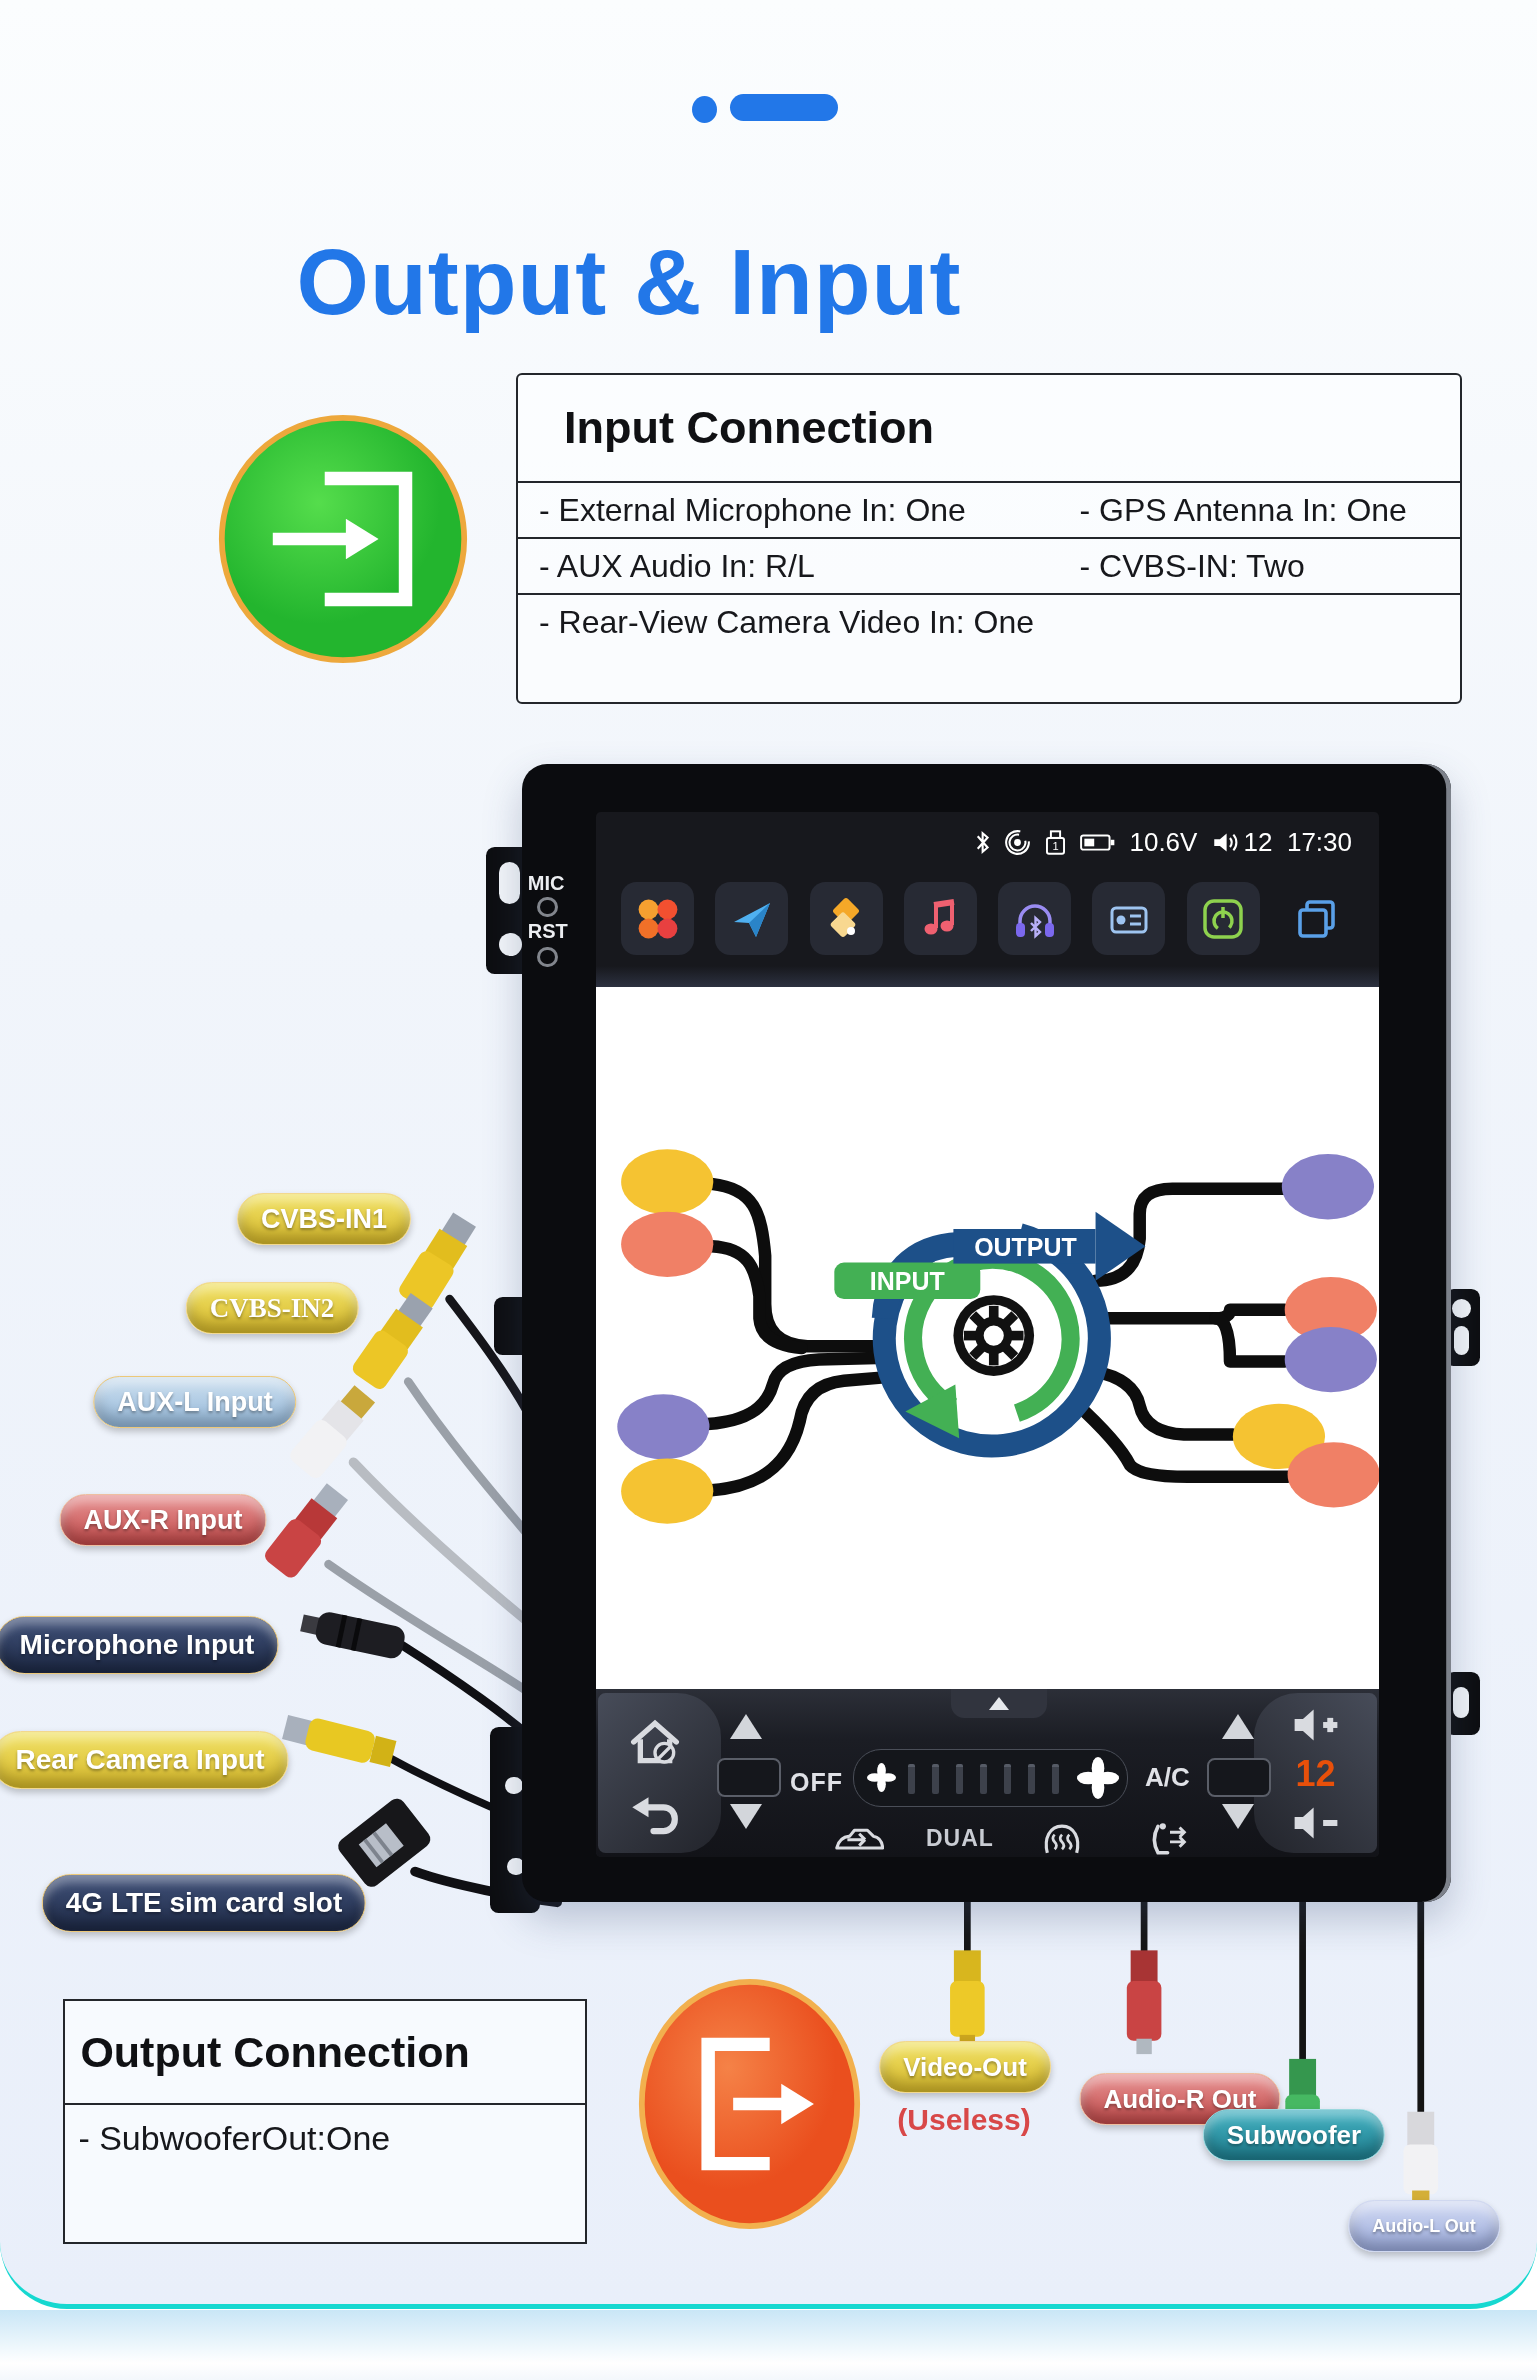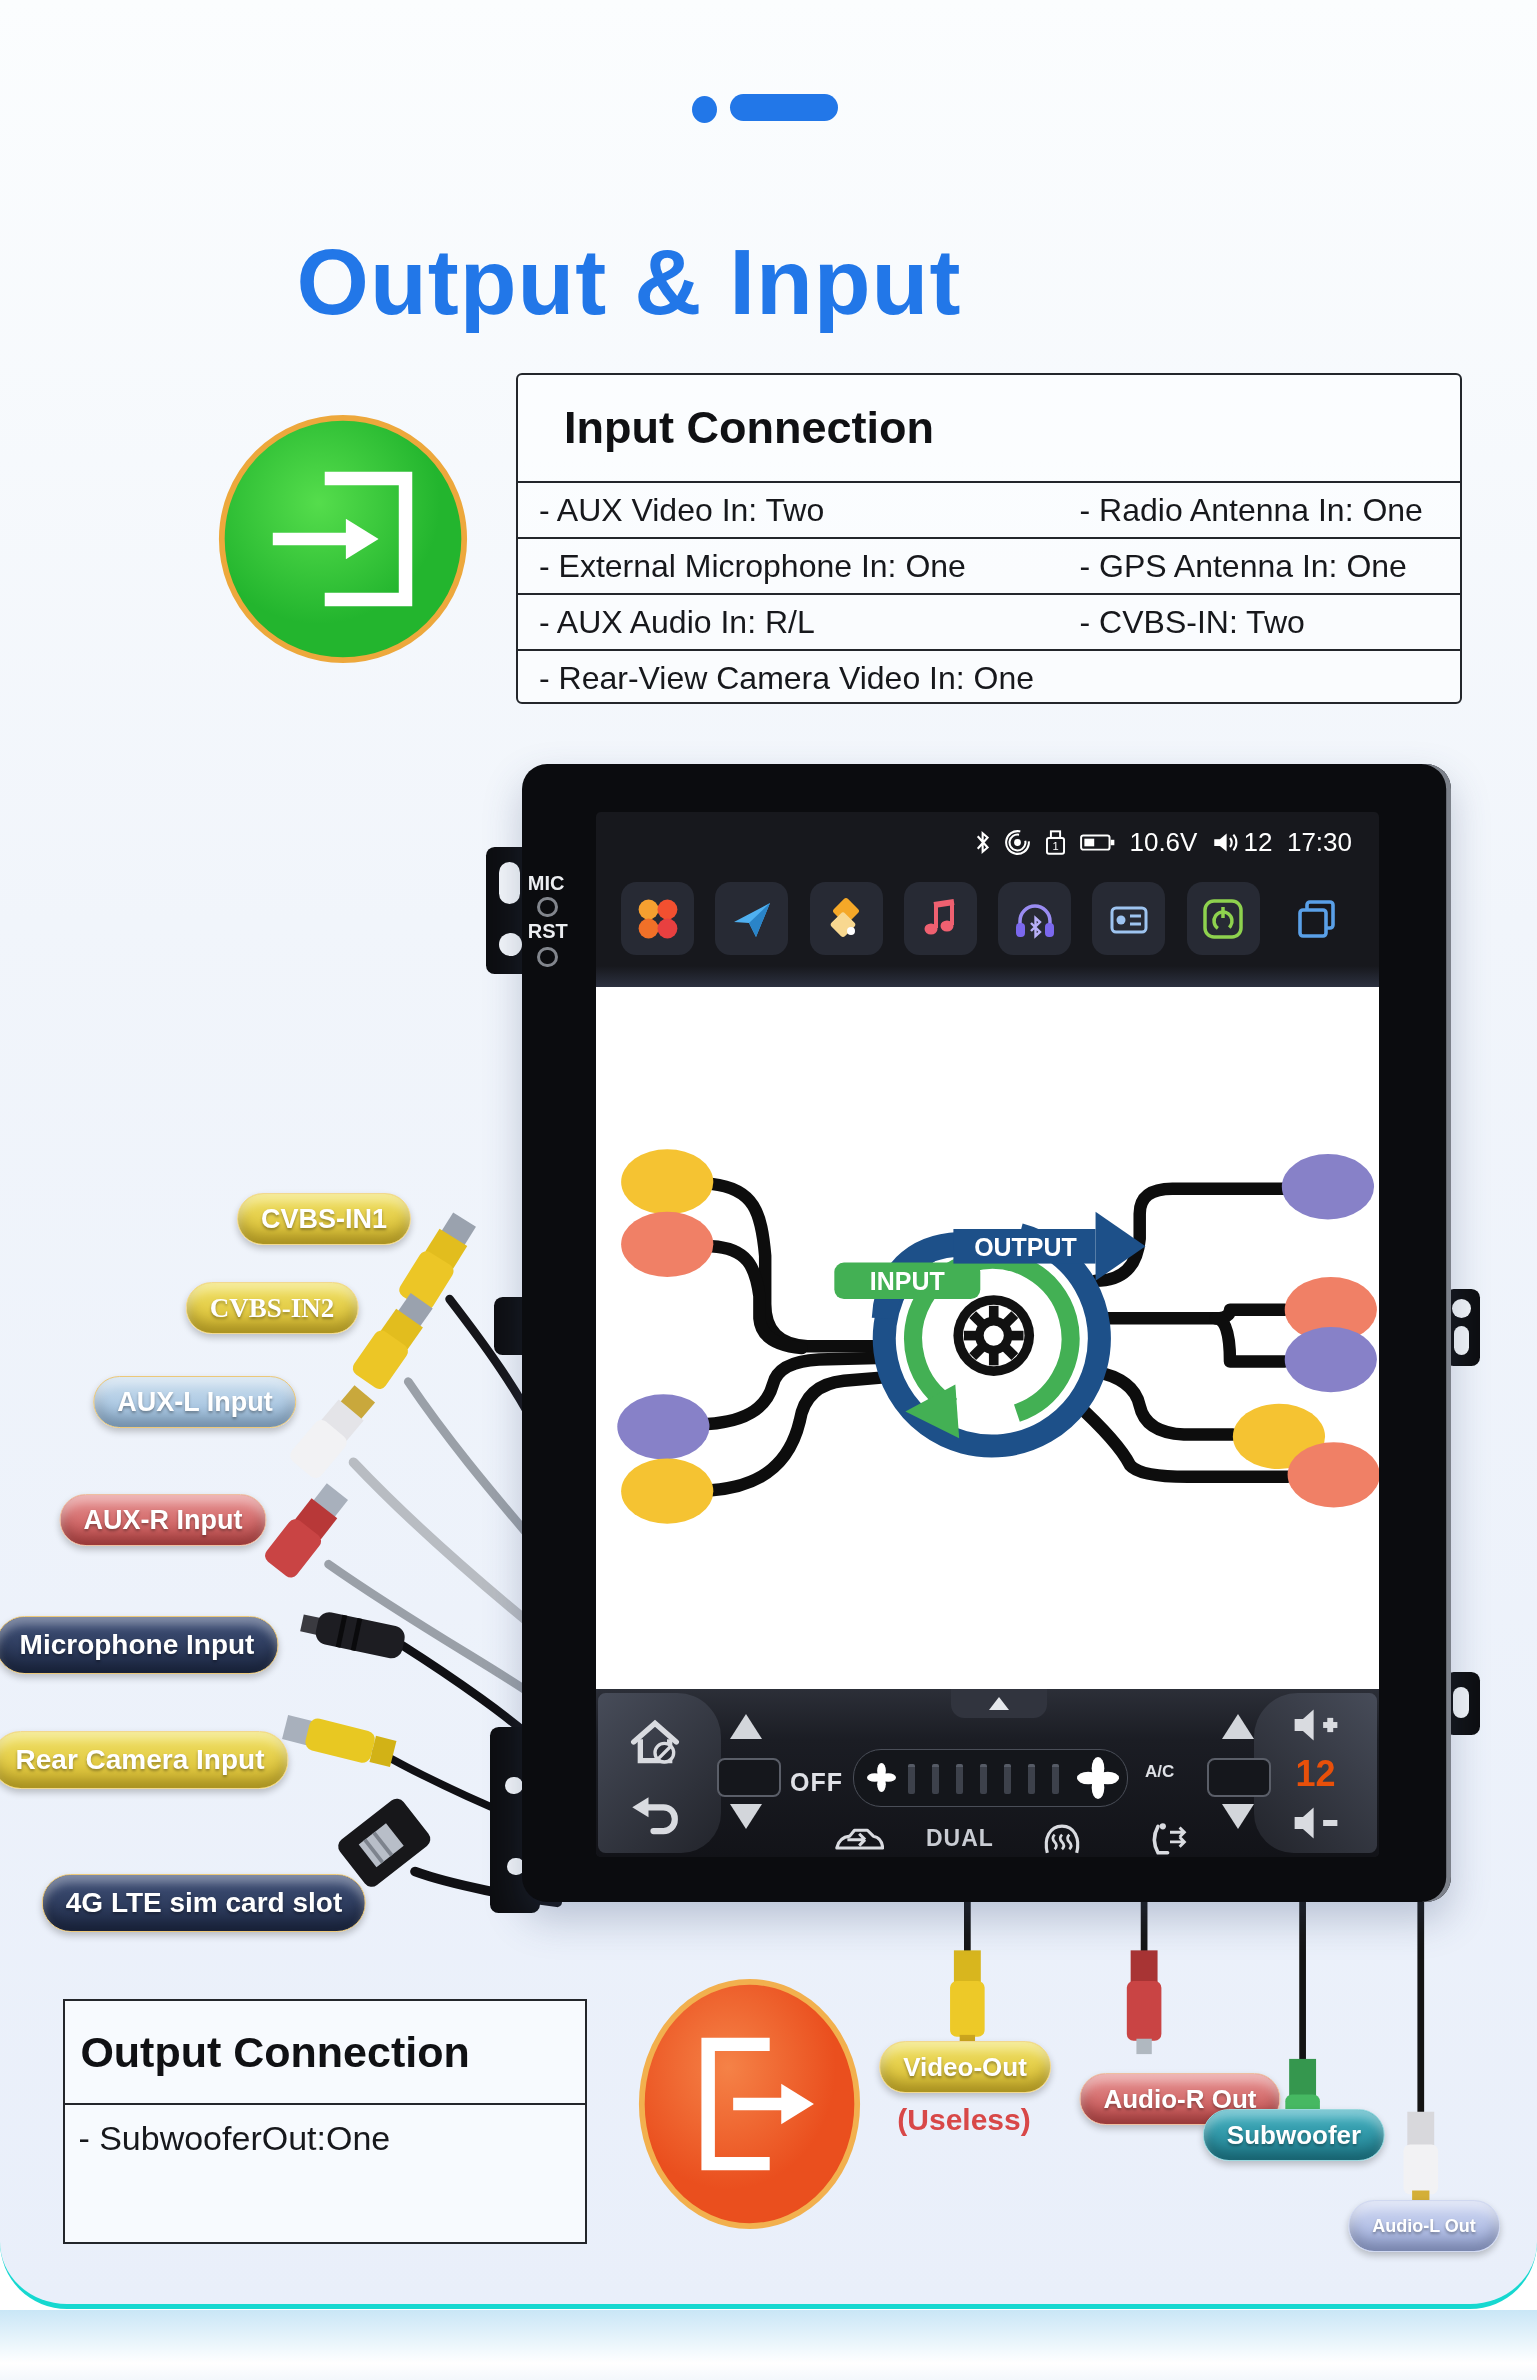--- a/index.html
+++ b/index.html
@@ -115,24 +115,20 @@
         </defs>
       <circle cx="131" cy="131" r="126" fill="url(#gGrad)" stroke="#eda83c" stroke-width="6"></circle>
       <path d="M112 68 H196 V194 H112" fill="none" stroke="#fff" stroke-width="14"></path>
       <line x1="58" y1="131" x2="142" y2="131" stroke="#fff" stroke-width="13"></line>
       <polygon points="168,131 134,110 134,152" fill="#fff"></polygon>
     </svg>
   </div>
 
   <div class="conn-box input-box">
     <div class="conn-header">Input Connection</div>
-    <div class="conn-row">
-      <div class="cell-l">- AUX Video In: Two</div>
-      <div class="cell-r">- Radio Antenna In: One</div>
-    </div>
     <div class="conn-row">
       <div class="cell-l">- External Microphone In: One</div>
       <div class="cell-r">- GPS Antenna In: One</div>
     </div>
     <div class="conn-row">
       <div class="cell-l">- AUX Audio In: R/L</div>
       <div class="cell-r">- CVBS-IN: Two</div>
     </div>
     <div class="conn-row">
       <div class="cell-l">- Rear-View Camera Video In: One</div>
@@ -438,21 +434,21 @@
           <svg width="42" height="42" viewBox="0 0 30 30" style="position:absolute;right:7.7px;top:6.7px;">
             <g fill="#fff" transform="translate(15,15)">
               <ellipse rx="4.5" ry="8" cy="-7"></ellipse>
                 <ellipse rx="8" ry="4.5" cx="7"></ellipse>
                 <ellipse rx="4.5" ry="8" cy="7"></ellipse>
                 <ellipse rx="8" ry="4.5" cx="-7"></ellipse>
             </g>
           </svg>
         </div>
 
-        <div class="cb-text" style="left:549px;top:73px;font-size:17px;">A/C</div>
+        <div class="cb-text" style="left:549px;top:73px;font-size:26px;">A/C</div>
         <div class="cb-box" style="left:611px;top:69px;"></div>
         <div class="tri-up" style="left:626px;top:25px;"></div>
         <div class="tri-down" style="left:626px;top:115px;"></div>
 
         <svg width="52" height="33" viewBox="0 0 44 28" style="position:absolute;left:236px;top:133px;">
           <path d="M4 22 q2-9 11-10 l4-5 h11 l5 5 q7 1 8 10 z" stroke="#d9dbe0" stroke-width="2.6" fill="none" stroke-linejoin="round"></path>
           <path d="M13 15 h15 m0 0 l-5-5 m5 5 l-5 5" stroke="#d9dbe0" stroke-width="2.6" fill="none"></path>
         </svg>
         <div class="dual-label">DUAL</div>
         <svg width="44" height="35" viewBox="0 0 36 28" style="position:absolute;left:444px;top:133px;">

